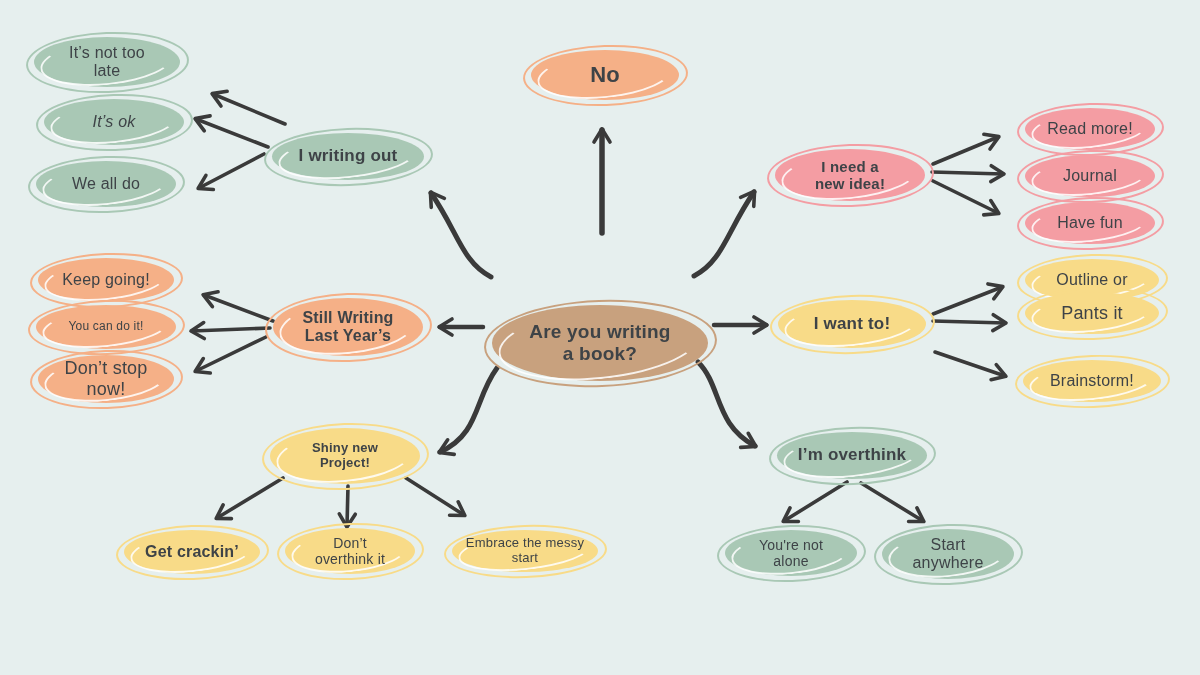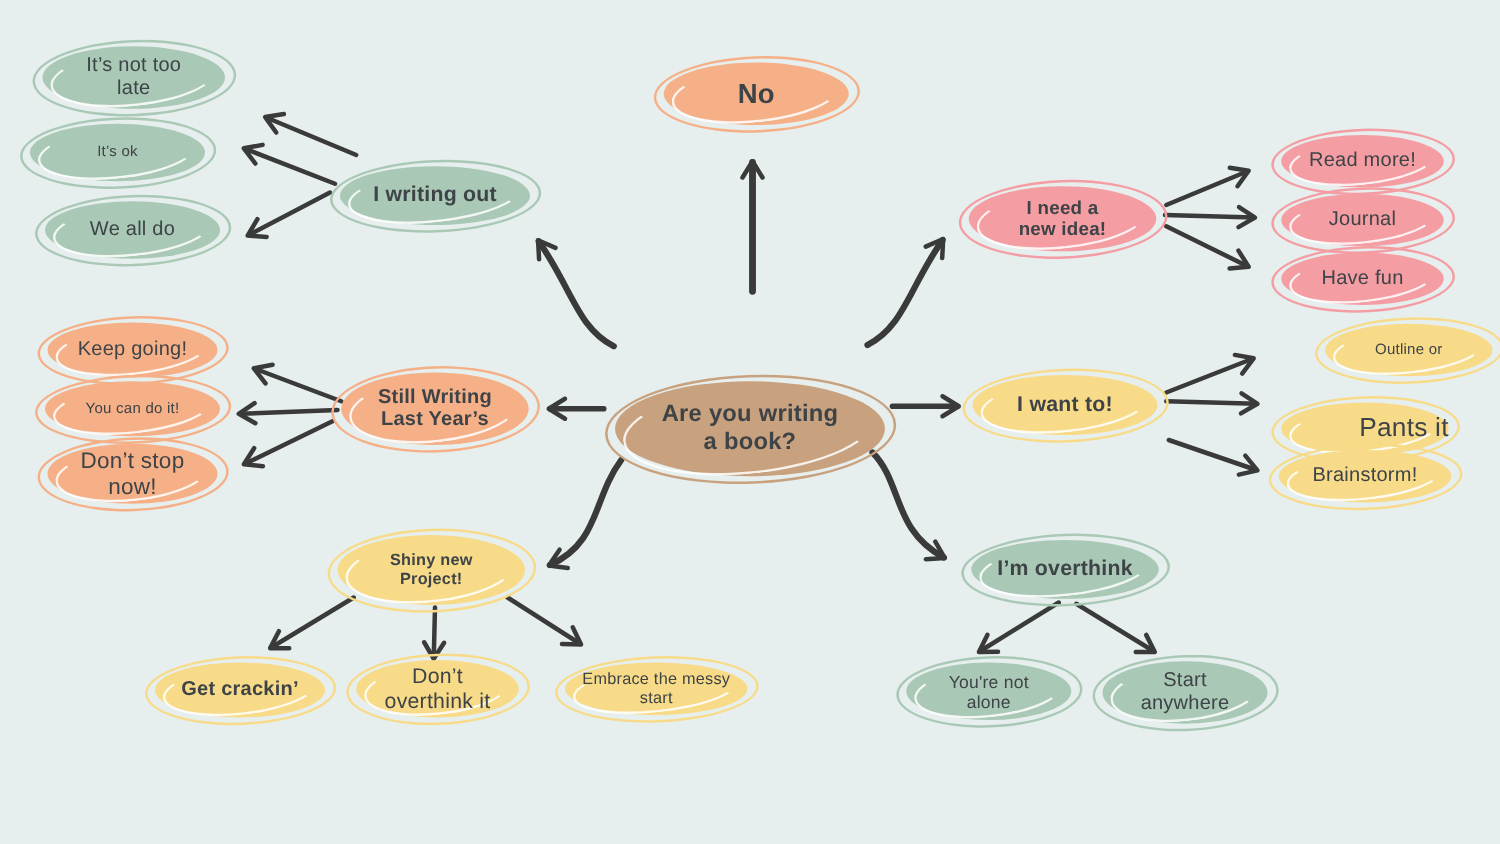--- a/index.html
+++ b/index.html
@@ -102,21 +102,21 @@
       <div class="bubble bold" style="--c: #f5b087; left: 531px; top: 50px; width: 148px; height: 50px; font-size: 22px;">
         <span class="bubble-label">No</span>
       </div>
       <div class="bubble bold" style="--c: #a9c8b5; left: 272px; top: 132.5px; width: 152px; height: 47px; font-size: 17px;">
         <span class="bubble-label">I writing out</span>
       </div>
       <div class="bubble" style="--c: #a9c8b5; left: 34px; top: 37px; width: 146px; height: 50px; font-size: 16px;">
         <span class="bubble-label">It’s not too
 late</span>
       </div>
-      <div class="bubble" style="--c: #a9c8b5; left: 24px; top: 99px; width: 140px; height: 46px; font-size: 12px;">
+      <div class="bubble" style="--c: #a9c8b5; left: 44px; top: 99px; width: 140px; height: 46px; font-size: 16px; font-style: italic;">
         <span class="bubble-label">It’s ok</span>
       </div>
       <div class="bubble" style="--c: #a9c8b5; left: 36px; top: 161px; width: 140px; height: 46px; font-size: 16px;">
         <span class="bubble-label">We all do</span>
       </div>
       <div class="bubble bold" style="--c: #f49da3; left: 775px; top: 149px; width: 150px; height: 52px; font-size: 15px;">
         <span class="bubble-label">I need a
 new idea!</span>
       </div>
       <div class="bubble" style="--c: #f49da3; left: 1025px; top: 108px; width: 130px; height: 42px; font-size: 16px;">
@@ -124,24 +124,24 @@
       </div>
       <div class="bubble" style="--c: #f49da3; left: 1025px; top: 155px; width: 130px; height: 42px; font-size: 16px;">
         <span class="bubble-label">Journal</span>
       </div>
       <div class="bubble" style="--c: #f49da3; left: 1025px; top: 202px; width: 130px; height: 42px; font-size: 16px;">
         <span class="bubble-label">Have fun</span>
       </div>
       <div class="bubble bold" style="--c: #f8db88; left: 778px; top: 300px; width: 148px; height: 48px; font-size: 17px;">
         <span class="bubble-label">I want to!</span>
       </div>
-      <div class="bubble" style="--c: #f8db88; left: 1060px; top: 259px; width: 134px; height: 42px; font-size: 12px;">
+      <div class="bubble" style="--c: #f8db88; left: 1025px; top: 259px; width: 134px; height: 42px; font-size: 16px;">
         <span class="bubble-label">Outline or</span>
       </div>
-      <div class="bubble" style="--c: #f8db88; left: 1025px; top: 322px; width: 134px; height: 42px; font-size: 21px; justify-content: flex-end;">
+      <div class="bubble" style="--c: #f8db88; left: 1025px; top: 292px; width: 134px; height: 42px; font-size: 18px;">
         <span class="bubble-label">Pants it</span>
       </div>
       <div class="bubble" style="--c: #f8db88; left: 1023px; top: 360px; width: 138px; height: 42px; font-size: 16px;">
         <span class="bubble-label">Brainstorm!</span>
       </div>
       <div class="bubble bold" style="--c: #f5b087; left: 273px; top: 298px; width: 150px; height: 58px; font-size: 16px;">
         <span class="bubble-label">Still Writing
 Last Year’s</span>
       </div>
       <div class="bubble" style="--c: #f5b087; left: 38px; top: 258px; width: 136px; height: 44px; font-size: 16px;">
@@ -154,21 +154,21 @@
         <span class="bubble-label">Don’t stop
 now!</span>
       </div>
       <div class="bubble bold" style="--c: #f8db88; left: 270px; top: 428px; width: 150px; height: 56px; font-size: 13px;">
         <span class="bubble-label">Shiny new
 Project!</span>
       </div>
       <div class="bubble" style="--c: #f8db88; left: 124px; top: 530px; width: 136px; height: 44px; font-size: 16px; font-weight: bold;">
         <span class="bubble-label">Get crackin’</span>
       </div>
-      <div class="bubble" style="--c: #f8db88; left: 285px; top: 528px; width: 130px; height: 46px; font-size: 17px;">
+      <div class="bubble" style="--c: #f8db88; left: 285px; top: 528px; width: 130px; height: 46px; font-size: 14px;">
         <span class="bubble-label">Don’t
 overthink it</span>
       </div>
       <div class="bubble" style="--c: #f8db88; left: 452px; top: 530px; width: 146px; height: 42px; font-size: 13px;">
         <span class="bubble-label">Embrace the messy
 start</span>
       </div>
       <div class="bubble bold" style="--c: #a9c8b5; left: 777px; top: 431.5px; width: 150px; height: 47px; font-size: 17px;">
         <span class="bubble-label">I’m overthink</span>
       </div>

